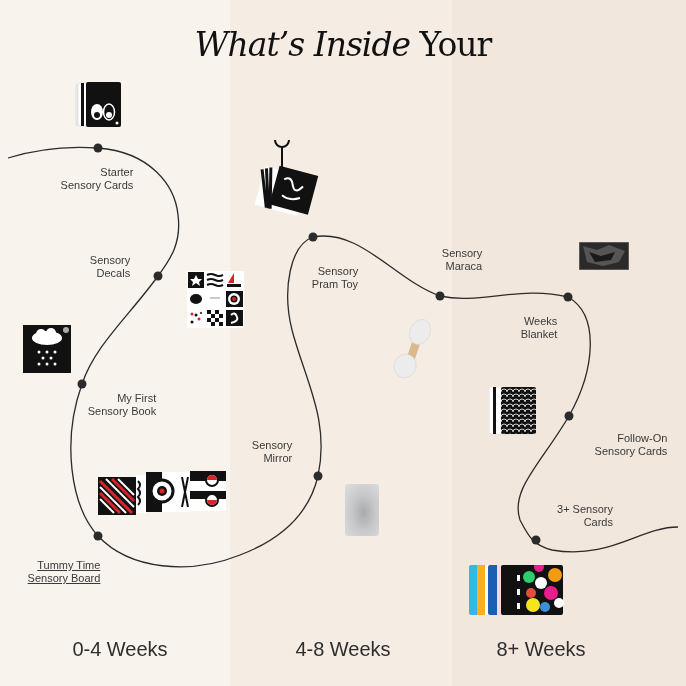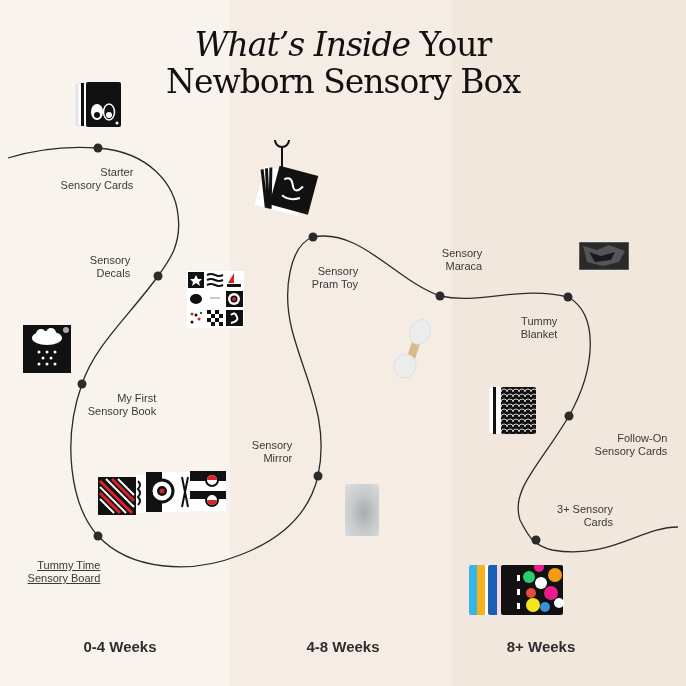--- a/index.html
+++ b/index.html
@@ -5,33 +5,32 @@
   html,body{margin:0;padding:0;}
   body{width:686px;height:686px;position:relative;overflow:hidden;background:#f8f3ed;font-family:"Liberation Sans",sans-serif;color:#2b2b2b;}
   .col{position:absolute;top:0;height:686px;}
   .col1{left:0;width:230px;background:#f8f3ed;}
   .col2{left:230px;width:222px;background:#f5ece3;}
   .col3{left:452px;width:234px;background:#f1e7dd;}
   .title{position:absolute;left:0;width:686px;top:26px;text-align:center;font-family:"DejaVu Serif","Liberation Serif",serif;color:#111;line-height:37px;font-size:33px;letter-spacing:-1px;}
   .title em{font-style:italic;}
   svg.path{position:absolute;left:0;top:0;}
   .lbl{position:absolute;text-align:right;font-size:11px;line-height:13px;color:#3a3a3a;white-space:nowrap;transform:translateX(-50%);}
-  .wk{position:absolute;top:638px;font-size:15px;font-weight:bold;color:#2e2e2e;transform:translateX(-50%);white-space:nowrap;}
+  .wk{position:absolute;top:638px;font-size:20px;font-weight:normal;color:#2e2e2e;transform:translateX(-50%);white-space:nowrap;}
   .prod{position:absolute;}
 </style>
 </head>
 <body>
 
 <div class="col col1"></div>
 <div class="col col2"></div>
 <div class="col col3"></div>
 
 <div class="title">
   <div><em>What’s Inside</em><span> Your</span></div>
-  <div>Newborn Sensory Box</div>
 </div>
 
 <svg class="path" width="686" height="686">
   <path d="M8,158 C40,148 70,146 98,148 C150,152 175,185 178,215 C182,245 168,262 158,276 C130,315 95,345 82,384 C62,440 70,505 98,536 C130,570 190,575 240,555 C285,538 310,510 318,476 C330,420 305,380 292,330 C282,290 290,245 313,237 C360,228 395,280 440,296 C480,305 520,285 568,297 C600,315 595,370 569,416 C540,465 510,490 520,520 C528,535 532,545 552,550 C610,560 640,527 678,527" fill="none" stroke="#2b2b2b" stroke-width="1.3"></path>
   <g fill="#2b2b2b">
     <circle cx="98" cy="148" r="4.5"></circle>
     <circle cx="158" cy="276" r="4.5"></circle>
     <circle cx="82" cy="384" r="4.5"></circle>
     <circle cx="98" cy="536" r="4.5"></circle>
     <circle cx="318" cy="476" r="4.5"></circle>
@@ -65,21 +64,21 @@
   </div>
 <div class="lbl" style="left:335px;top:265px;">
     <div>Sensory</div>
     <div>Pram Toy</div>
   </div>
 <div class="lbl" style="left:462px;top:247px;">
     <div>Sensory</div>
     <div>Maraca</div>
   </div>
 <div class="lbl" style="left:539px;top:315px;">
-    <div>Tummy</div>
+    <div>Weeks</div>
     <div>Blanket</div>
   </div>
 <div class="lbl" style="left:631px;top:404px;margin-top:28px;">
     <div>Follow-On</div>
     <div>Sensory Cards</div>
   </div>
 <div class="lbl" style="left:585px;top:503px;">
     <div>3+ Sensory</div>
     <div>Cards</div>
   </div>

